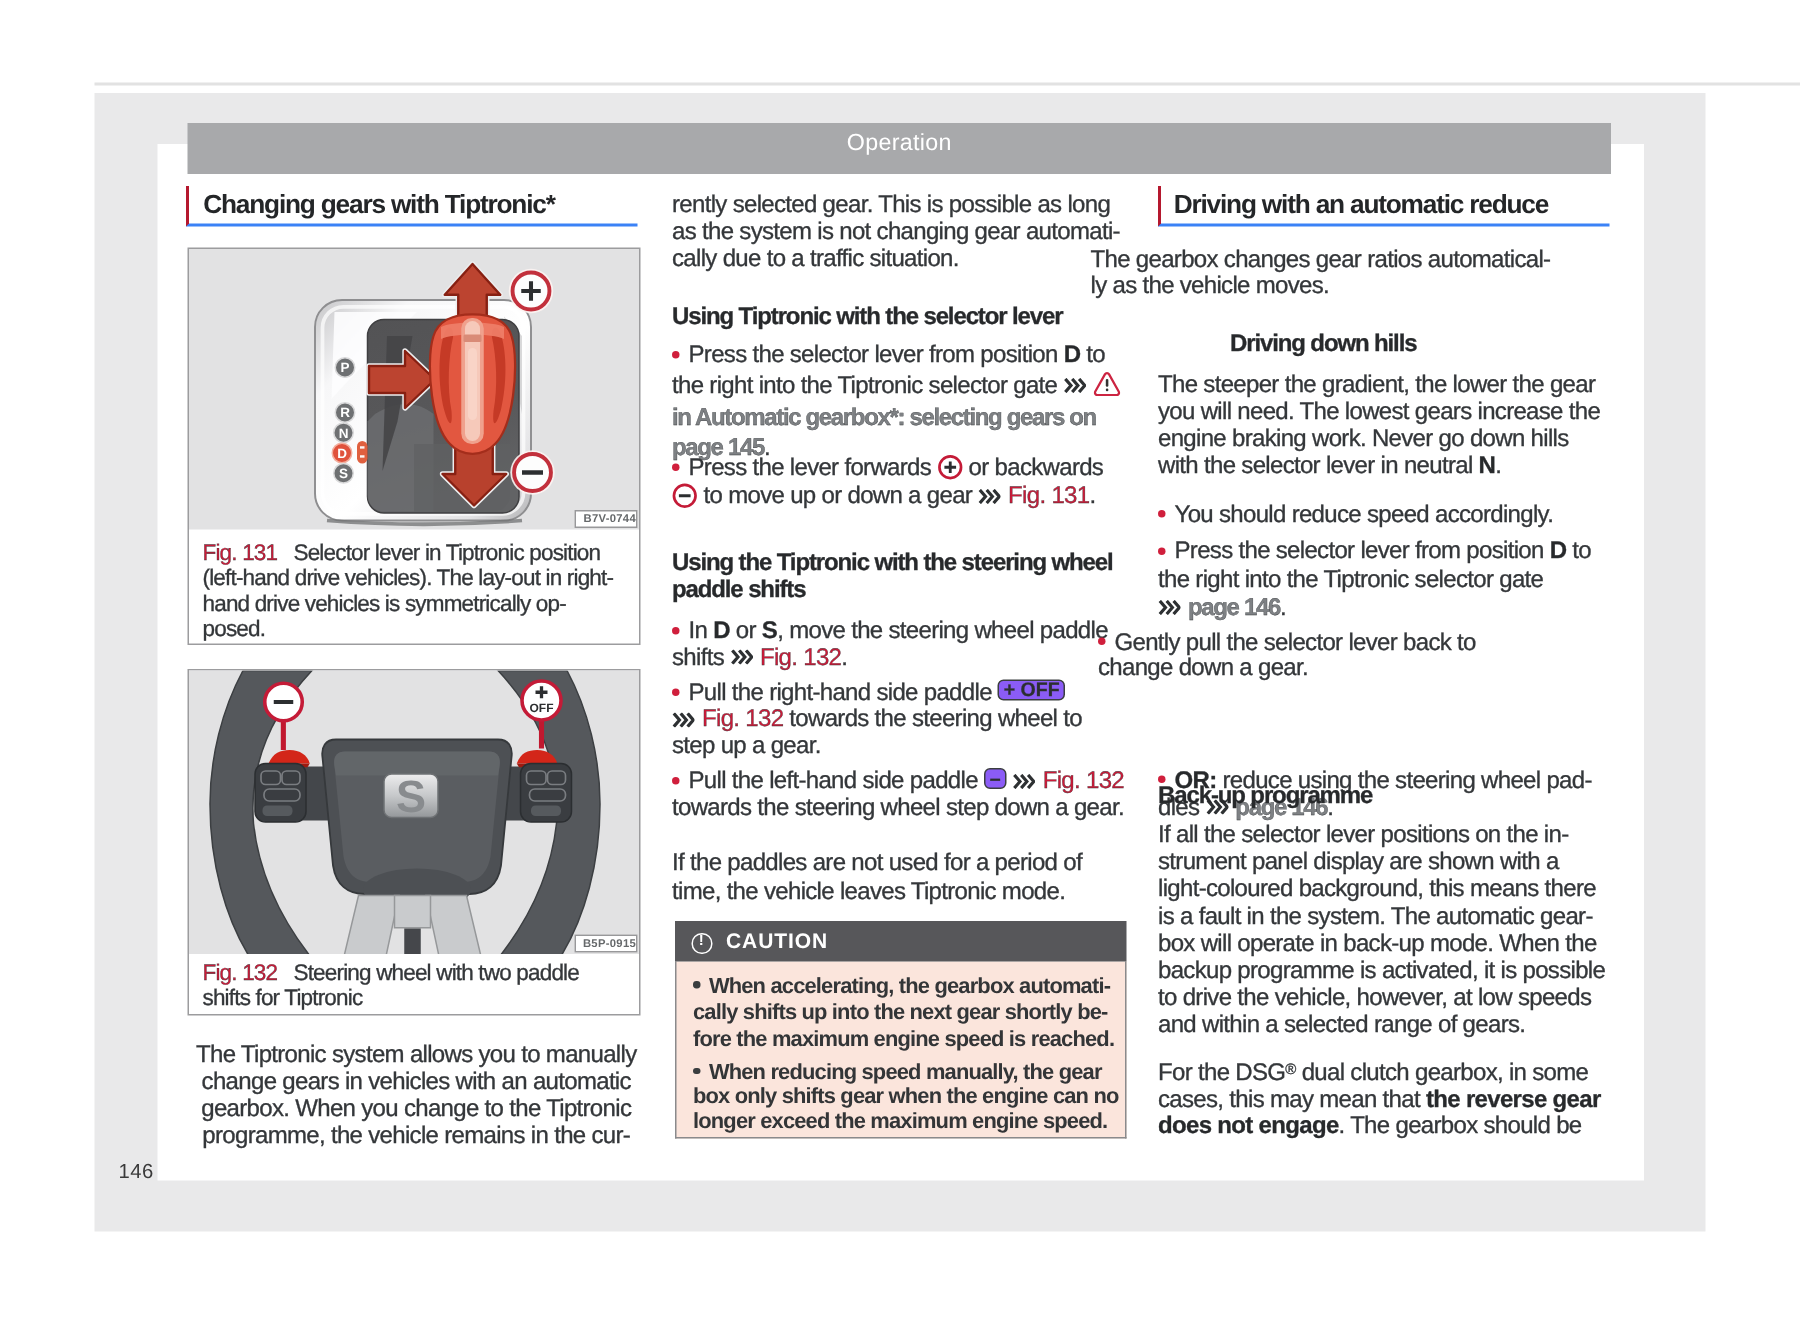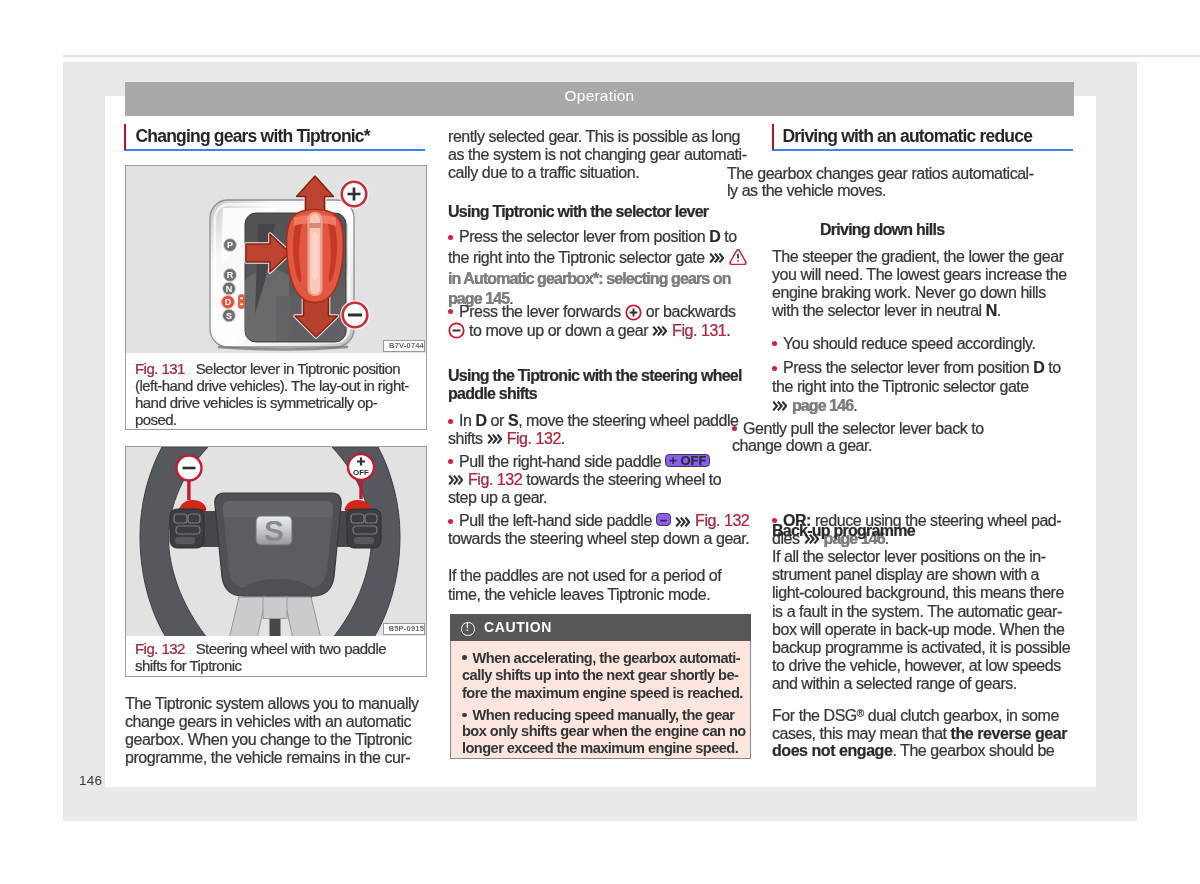--- a/index.html
+++ b/index.html
@@ -166,21 +166,21 @@
       <rect x="233.3" y="32" width="3.4" height="20" fill="#c1182f"></rect>
       <circle cx="235" cy="20" r="13" fill="#fff" stroke="#c41b37" stroke-width="2.4"></circle>
       <path d="M235 10.5 L235 18.5 M231 14.5 L239 14.5" stroke="#2c2e30" stroke-width="2.2"></path>
       <text x="235" y="27.5" font-family="Liberation Sans, sans-serif" font-size="8" font-weight="bold" fill="#2c2e30" text-anchor="middle">OFF</text>
     </svg>
     <div class="lbl" style="right:1px;bottom:1px;width:40px;height:10px;">B5P-0915</div>
   </div>
   <div class="figcap" style="padding-top:4.6px;"><span class="red">Fig.&nbsp;132</span>&nbsp;&nbsp;&nbsp;Steering wheel with two paddle<br>shifts for Tiptronic</div>
 </div>
 
-<div class="abs col" style="left:125px;top:694.7px;line-height:18px;">The Tiptronic system allows you to manually<br>change gears in vehicles with an automatic<br>gearbox. When you change to the Tiptronic<br>programme, the vehicle remains in the cur-</div>
+<div class="abs col" style="left:125px;top:694.7px;line-height:18px;text-align:center;">The Tiptronic system allows you to manually<br>change gears in vehicles with an automatic<br>gearbox. When you change to the Tiptronic<br>programme, the vehicle remains in the cur-</div>
 
 <div class="abs pgnum" style="left:79px;top:773px;">146</div>
 
 <div class="abs col" style="left:448px;top:128px;line-height:18px;">rently selected gear. This is possible as long<br>as the system is not changing gear automati-<br>cally due to a traffic situation.</div>
 
 <div class="abs col sh" style="left:448px;top:203.2px;">Using Tiptronic with the selector lever</div>
 
 <div class="abs col" style="left:448px;top:227.4px;line-height:20.6px;"><span class="dot"></span>Press the selector lever from position <span class="b">D</span> to<br>the right into the Tiptronic selector gate&nbsp;<svg width="15" height="10" viewBox="0 0 15 10" style="vertical-align:-0.5px;margin-right:1px;">
       <path d="M1.2 0.6 L5 5 L1.2 9.4 M5.8 0.6 L9.6 5 L5.8 9.4 M10.4 0.6 L14.2 5 L10.4 9.4" fill="none" stroke="#2e3133" stroke-width="2.1"></path>
     </svg> <svg width="18" height="16" viewBox="0 0 18 16" style="vertical-align:-2px;">

